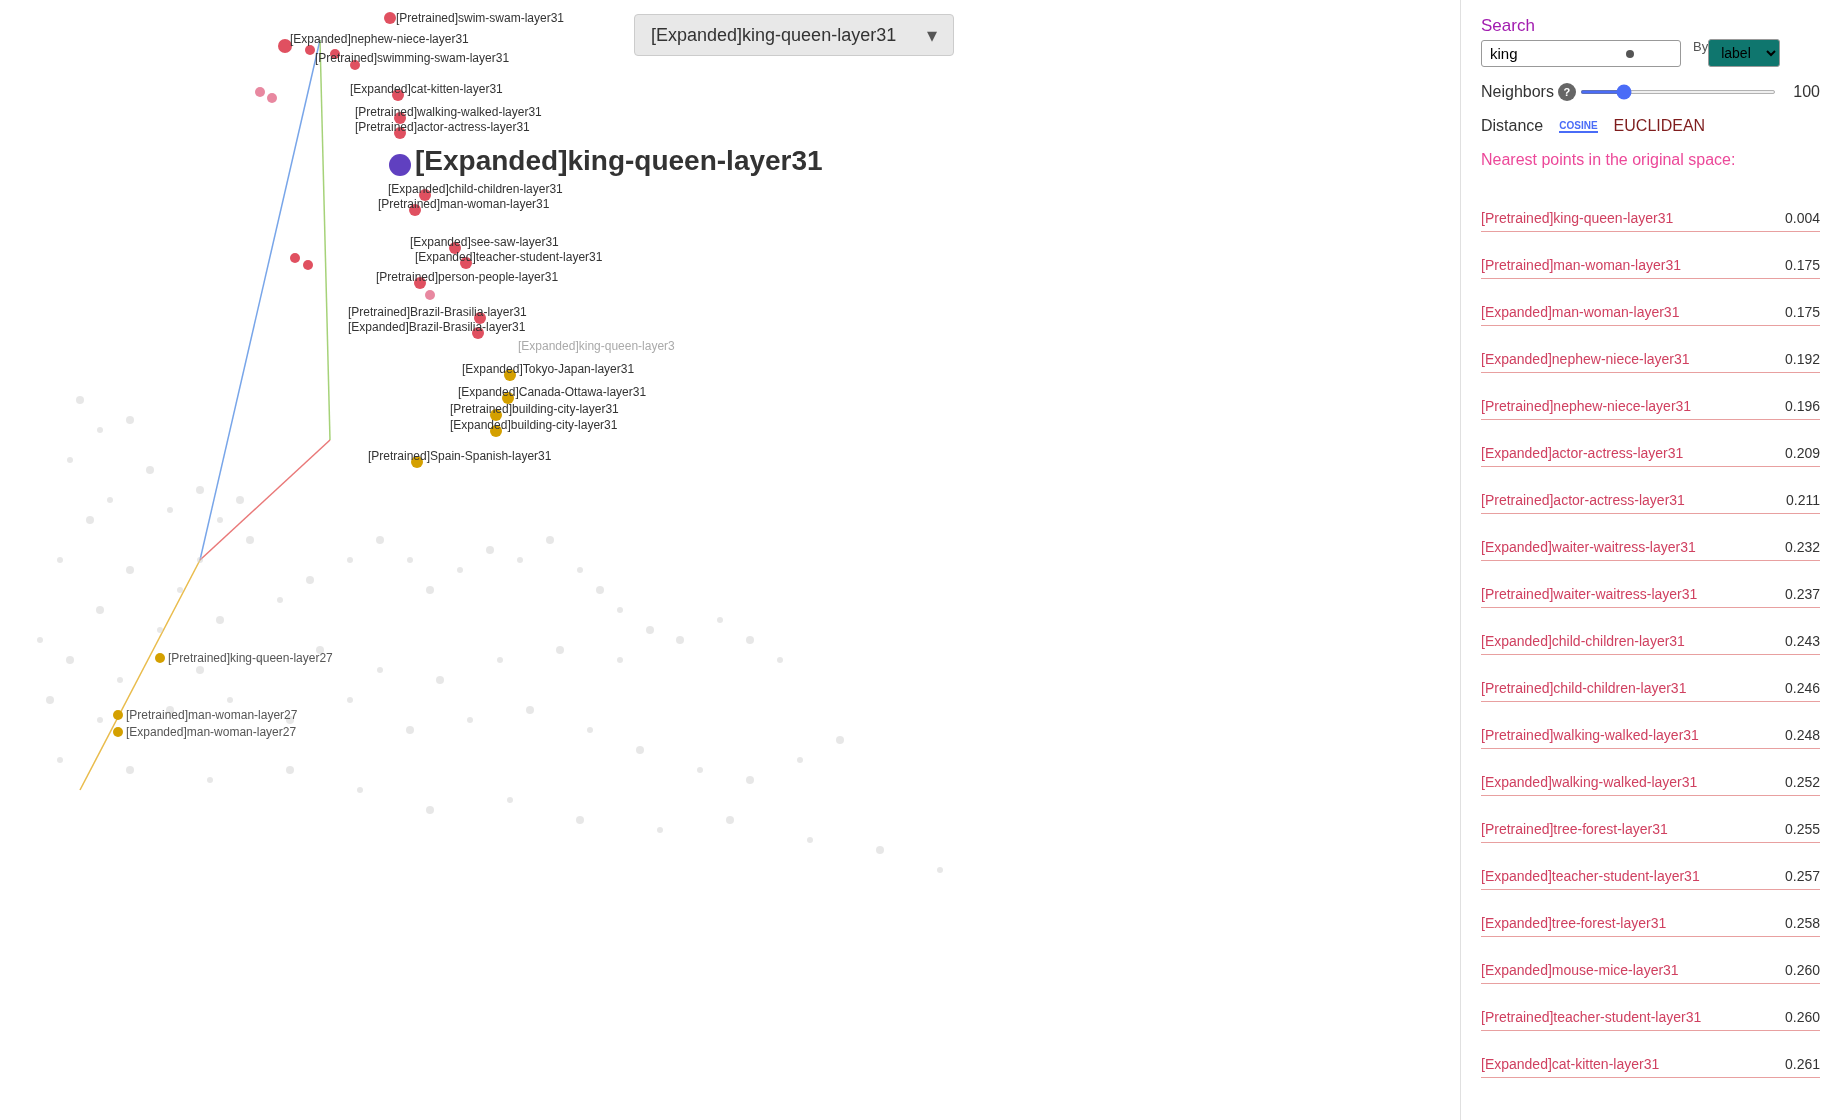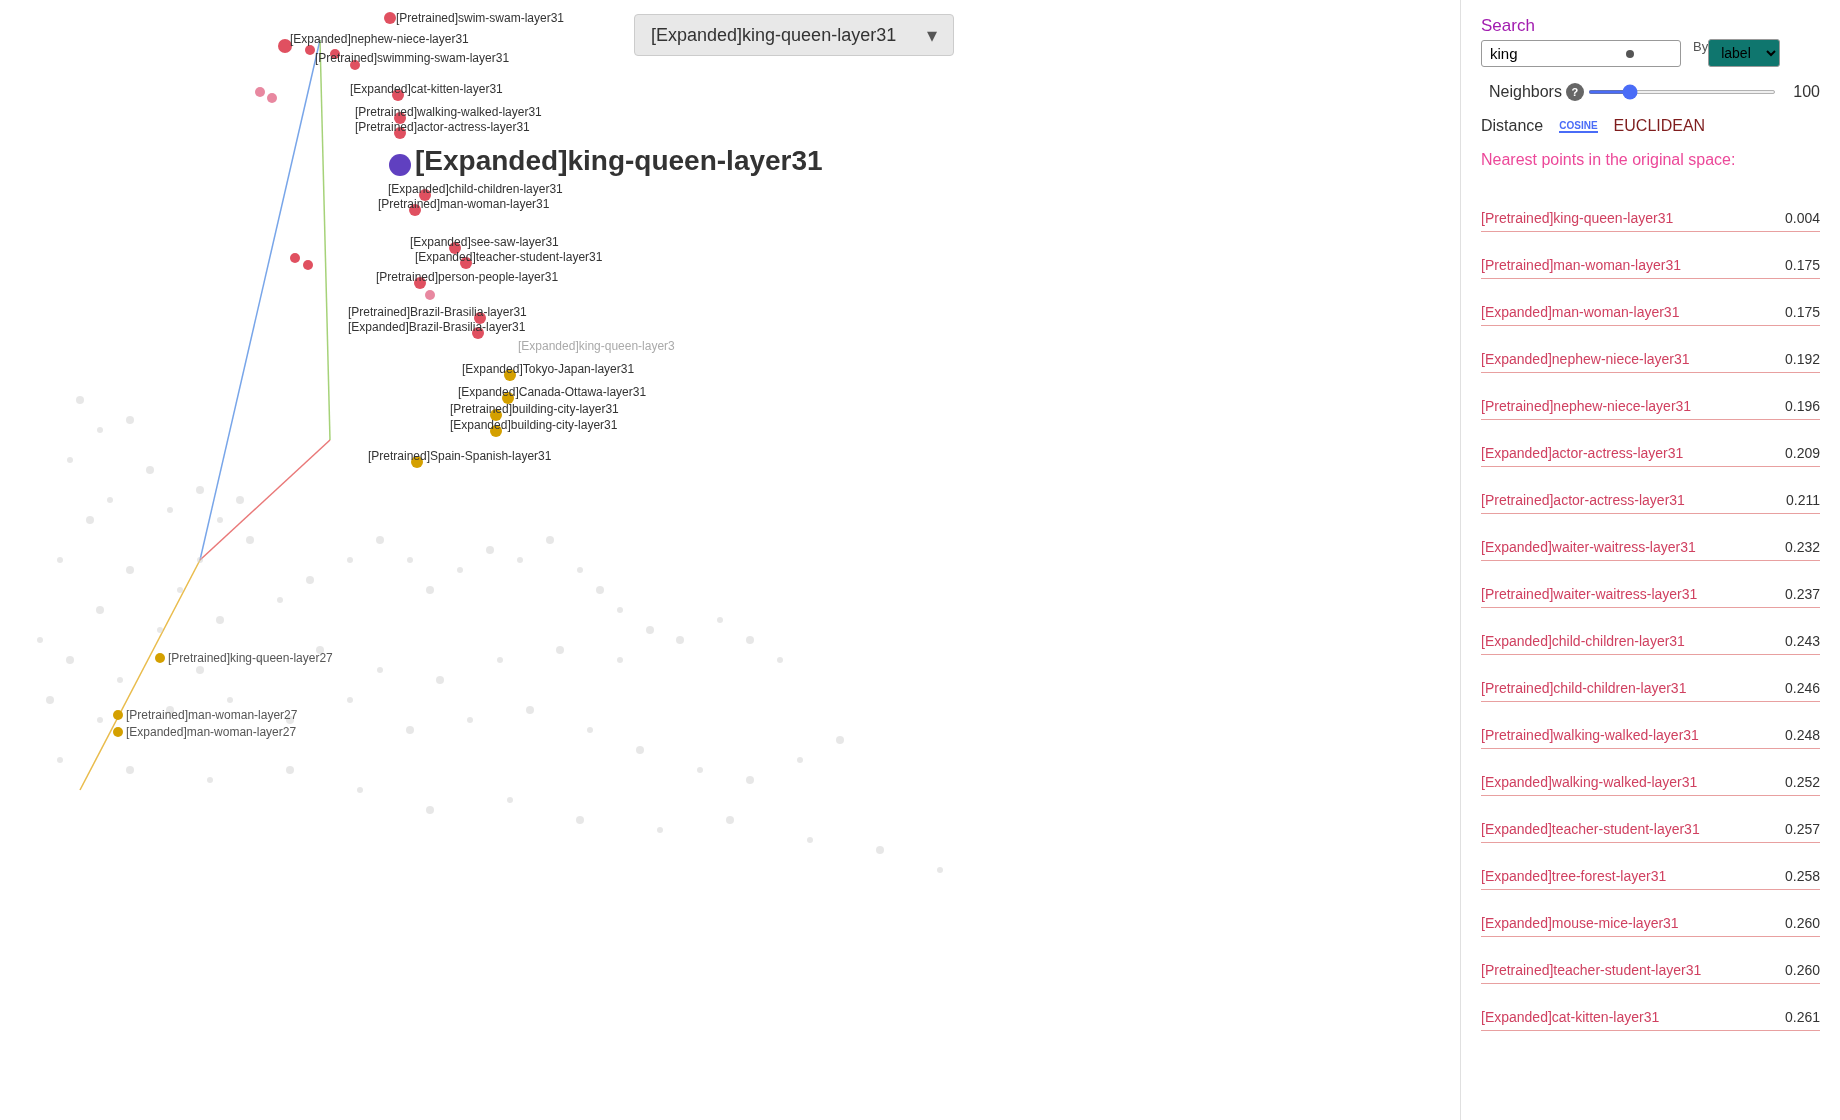--- a/index.html
+++ b/index.html
@@ -108,21 +108,20 @@
       border-radius: 3px;
       padding: 4px 8px;
       font-size: 14px;
       background: #0f766e;
     }
 
     .neighbors-row {
       display: flex;
       align-items: center;
       gap: 4px;
-      margin-left: 8px;
     }
 
     .neighbors-label {
       font-size: 16px;
       color: #333;
       display: flex;
       align-items: center;
       gap: 4px;
     }
 
@@ -475,20 +474,24 @@
       </div>
       <div class="nearest-item">
         <span class="nearest-item-label">[Pretrained]walking-walked-layer31</span>
         <span class="nearest-item-value">0.248</span>
       </div>
       <div class="nearest-item">
         <span class="nearest-item-label">[Expanded]walking-walked-layer31</span>
         <span class="nearest-item-value">0.252</span>
       </div>
       <div class="nearest-item">
+        <span class="nearest-item-label">[Pretrained]tree-forest-layer31</span>
+        <span class="nearest-item-value">0.255</span>
+      </div>
+      <div class="nearest-item">
         <span class="nearest-item-label">[Expanded]teacher-student-layer31</span>
         <span class="nearest-item-value">0.257</span>
       </div>
       <div class="nearest-item">
         <span class="nearest-item-label">[Expanded]tree-forest-layer31</span>
         <span class="nearest-item-value">0.258</span>
       </div>
       <div class="nearest-item">
         <span class="nearest-item-label">[Expanded]mouse-mice-layer31</span>
         <span class="nearest-item-value">0.260</span>

